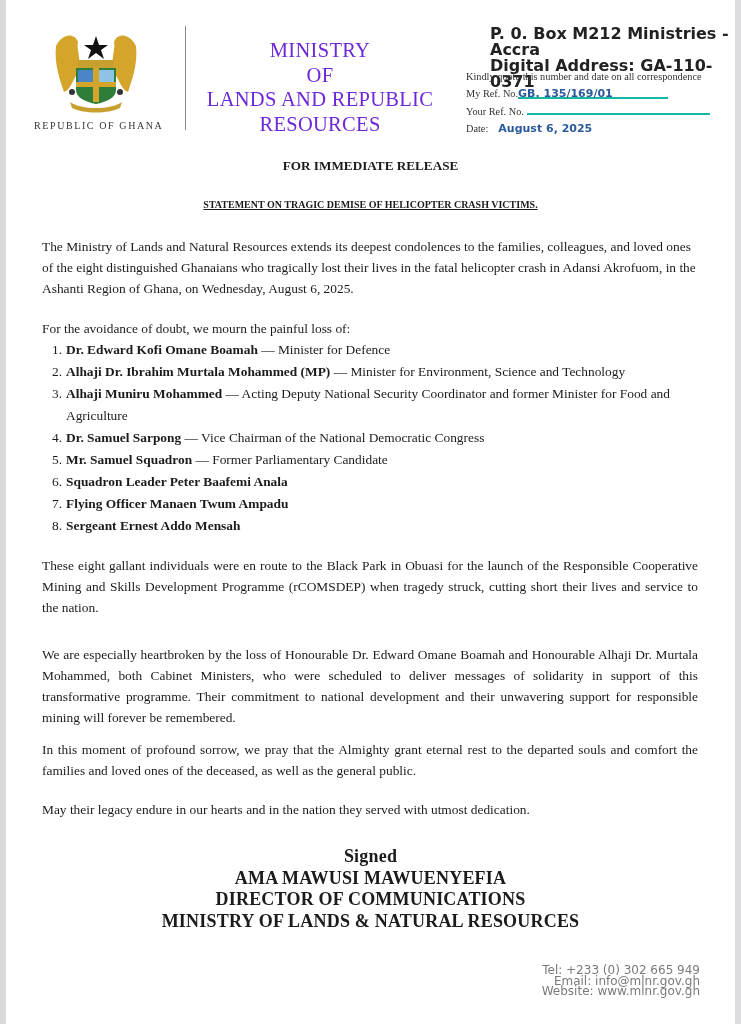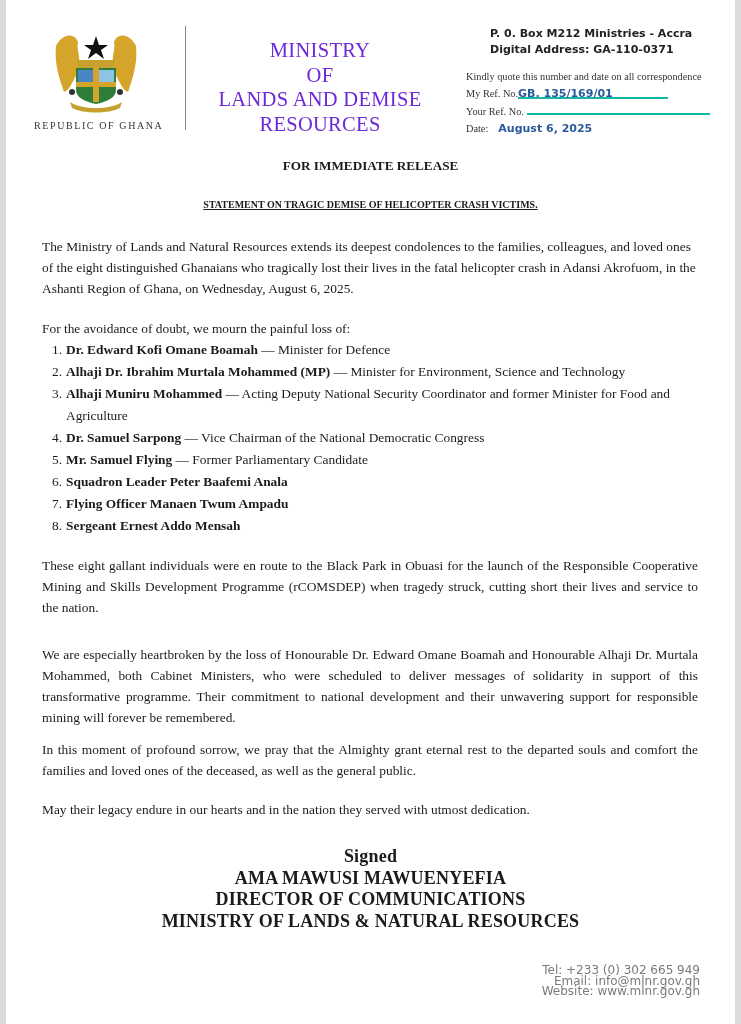--- a/index.html
+++ b/index.html
@@ -19,21 +19,21 @@
 
     
     .crest { position: absolute; left: 52px; top: 32px; width: 88px; height: 82px; }
     .republic { position: absolute; left: 34px; top: 120px; width: 150px; text-align: left;
       font-family: "Liberation Serif", serif; font-size: 10px; letter-spacing: 1.6px; color: #333; }
     .vdivider { position: absolute; left: 185px; top: 26px; width: 1px; height: 104px; background: #888; }
     .ministry { position: absolute; left: 192px; top: 38px; width: 256px; text-align: center;
       font-family: "Liberation Serif", serif; font-size: 20.5px; line-height: 24.5px; color: #6d28d9; letter-spacing: 0.3px; }
 
     .addr { position: absolute; left: 490px; top: 26px; font-family: "DejaVu Sans", sans-serif; font-weight: bold;
-      font-size: 11px; line-height: 16px; color: #222; }
+      font-size: 16px; line-height: 16px; color: #222; }
     .refblock { position: absolute; left: 466px; top: 69px; font-family: "Liberation Serif", serif; font-size: 10.3px; line-height: 16.5px; color: #333; }
     .refline { display: flex; align-items: baseline; white-space: nowrap; }
     .fill { display: inline-block; border-bottom: 2px solid #14b8a6; height: 11px; }
     .blue { color: #2a5a9b; font-family: "DejaVu Sans", sans-serif; font-weight: bold; font-size: 11px; }
 
     
     .center { position: absolute; left: 0; width: 741px; text-align: center; }
     .release { top: 158px; font-weight: bold; font-size: 13.2px; }
     .title { top: 199px; font-weight: bold; font-size: 10px; text-decoration: underline; }
     .para { position: absolute; left: 42px; width: 656px; font-size: 13.4px; line-height: 21px; text-align: justify; }
@@ -75,21 +75,21 @@
     <path d="M18 70 C30 78, 58 78, 70 70 L68 76 C56 82, 32 82, 20 76 Z" fill="#c8a030"></path>
     <circle cx="20" cy="60" r="3" fill="#333"></circle>
     <circle cx="68" cy="60" r="3" fill="#333"></circle>
   </svg>
 </div>
 <div class="republic">REPUBLIC OF GHANA</div>
 <div class="vdivider"></div>
 <div class="ministry">
   <div>MINISTRY</div>
   <div>OF</div>
-  <div>LANDS AND DEMISE</div>
+  <div>LANDS AND REPUBLIC</div>
   <div>RESOURCES</div>
 </div>
 
 <div class="addr">
   <div>P. 0. Box M212 Ministries - Accra</div>
   <div>Digital Address: GA-110-0371</div>
 </div>
 
 <div class="refblock">
   <div>Kindly quote this number and date on all correspondence</div>
@@ -125,21 +125,21 @@
   <li>
       <span class="num">3.</span>
       <span class="txt"><span class="b">Alhaji Muniru Mohammed</span><span> — Acting Deputy National Security Coordinator and former Minister for Food and Agriculture</span></span>
     </li>
   <li>
       <span class="num">4.</span>
       <span class="txt"><span class="b">Dr. Samuel Sarpong</span><span> — Vice Chairman of the National Democratic Congress</span></span>
     </li>
   <li>
       <span class="num">5.</span>
-      <span class="txt"><span class="b">Mr. Samuel Flying</span><span> — Former Parliamentary Candidate</span></span>
+      <span class="txt"><span class="b">Mr. Samuel Squadron</span><span> — Former Parliamentary Candidate</span></span>
     </li>
   <li>
       <span class="num">6.</span>
       <span class="txt"><span class="b">Squadron Leader Peter Baafemi Anala</span><span></span></span>
     </li>
   <li>
       <span class="num">7.</span>
       <span class="txt"><span class="b">Flying Officer Manaen Twum Ampadu</span><span></span></span>
     </li>
   <li>

